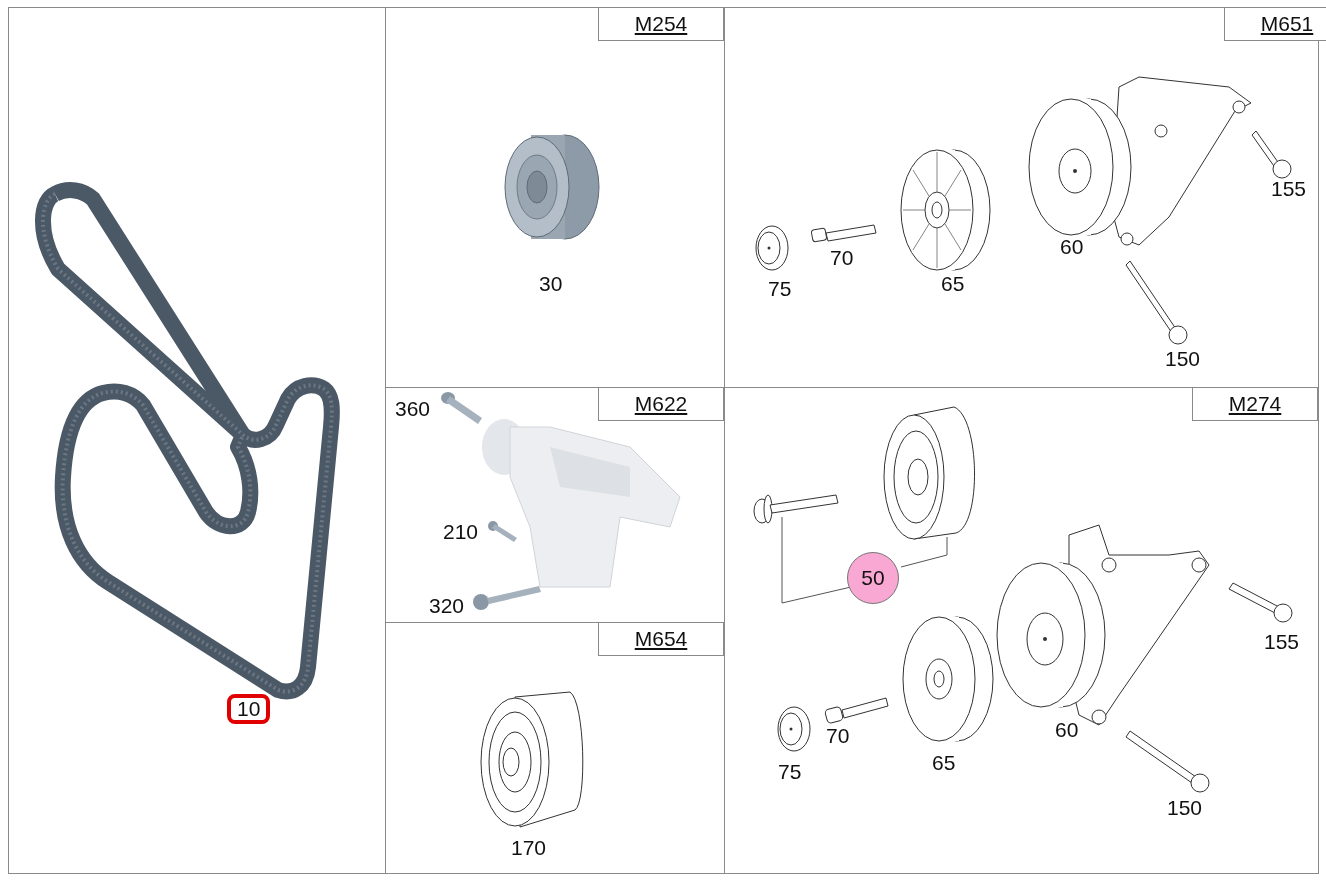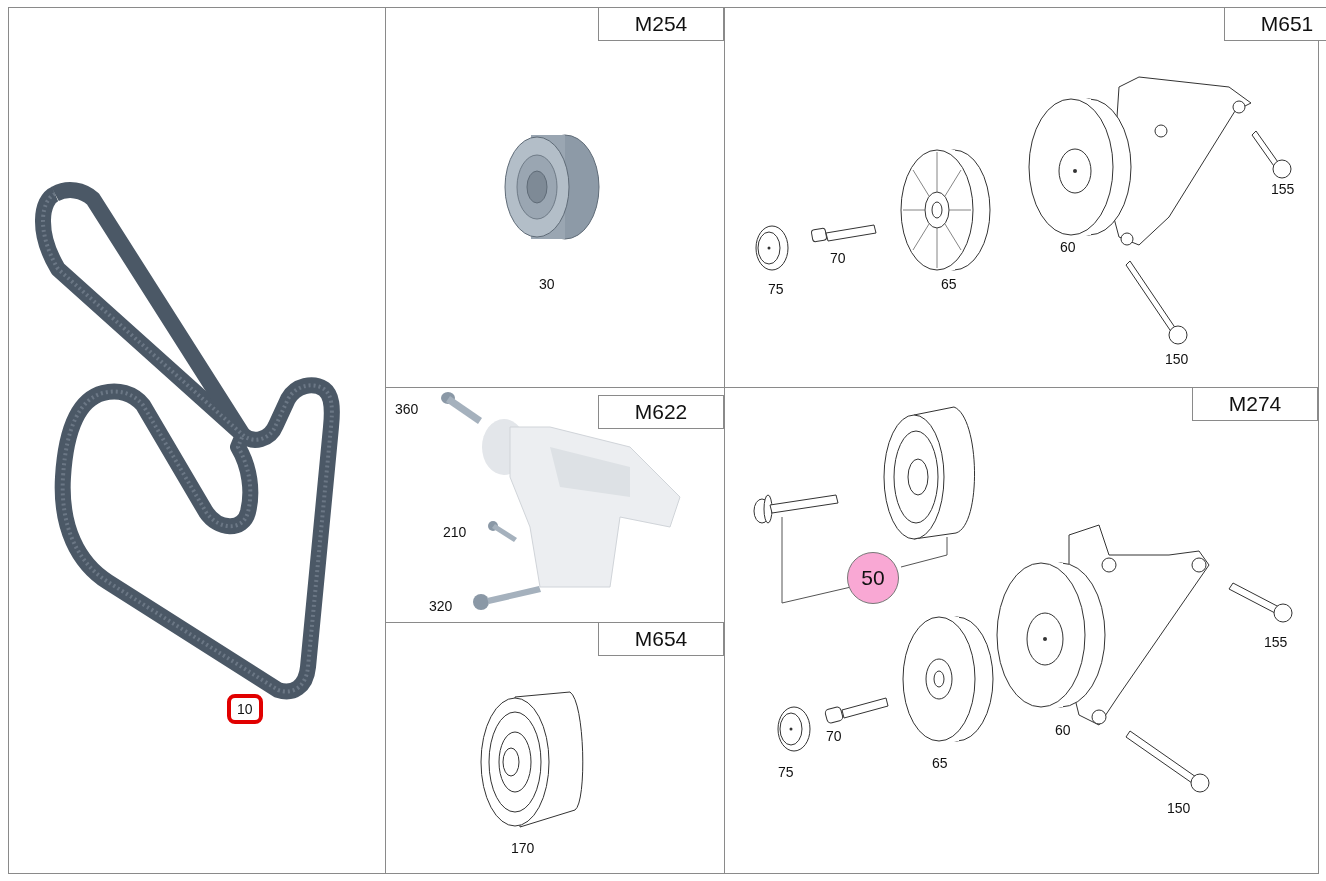--- a/index.html
+++ b/index.html
@@ -4,22 +4,22 @@
 <style>
   html, body { margin: 0; padding: 0; background: #ffffff; }
   body { width: 1326px; height: 881px; position: relative; overflow: hidden;
          font-family: "Liberation Sans", sans-serif; color: #111; }
   .frame { position: absolute; border: 1px solid #8a8a8a; box-sizing: border-box; }
   .panel { position: absolute; box-sizing: border-box; }
   .vline { position: absolute; width: 1px; background: #8a8a8a; }
   .hline { position: absolute; height: 1px; background: #8a8a8a; }
   .engine-box { position: absolute; width: 126px; height: 34px; box-sizing: border-box;
          border: 1px solid #8a8a8a; background: #fff; font-size: 21px;
-         display: flex; align-items: center; justify-content: center; }
-  .callout { position: absolute; font-size: 14px; line-height: 22px; white-space: nowrap; }
+         display: flex; align-items: center; justify-content: center; text-decoration: underline; }
+  .callout { position: absolute; font-size: 21px; line-height: 22px; white-space: nowrap; }
   .callout.hl { border: 4px solid #e10000; padding: 0 6px; line-height: 22px; }
   .circle-callout { position: absolute; width: 50px; height: 50px; border: 1px solid #777; border-radius: 50%;
          display: flex; align-items: center; justify-content: center; font-size: 21px; background: #f9a8d4; }
   svg { position: absolute; overflow: visible; }
 </style>
 </head>
 <body>
 
 <div class="frame" style="left:8px;top:7px;width:1311px;height:867px;"></div>
 <div class="vline" style="left:385px;top:7px;height:867px;"></div>
@@ -97,21 +97,21 @@
   </svg>
   <div class="callout" style="left:547px;top:171px;">155</div>
   <svg width="70" height="100" style="left:400px;top:250px;">
     <path d="M6,4 L52,72 L48,76 L2,8 Z" fill="#fff" stroke="#333"></path>
     <circle cx="54" cy="78" r="9" fill="#fff" stroke="#333"></circle>
   </svg>
   <div class="callout" style="left:441px;top:341px;">150</div>
 </div>
 
 <div class="panel" style="left:385px;top:387px;width:339px;height:235px;">
-  <div class="engine-box" style="left:213px;top:0;margin-top:8px;">M622</div>
+  <div class="engine-box" style="left:213px;top:0;">M622</div>
   <div class="callout" style="left:10px;top:11px;">360</div>
   <svg width="50" height="40" style="left:55px;top:3px;">
     <ellipse cx="8" cy="8" rx="7" ry="6" fill="#8a98a6"></ellipse>
     <path d="M10,6 L42,28 L38,34 L6,12 Z" fill="#a5b1bd"></path>
   </svg>
   <svg width="210" height="180" style="left:95px;top:20px;">
     <ellipse cx="24" cy="40" rx="22" ry="28" fill="#e3e6ea"></ellipse>
     <path d="M30,20 L70,20 L150,40 L200,90 L190,120 L140,110 L130,180 L60,180 L50,120 L30,70 Z" fill="#eceef1" stroke="#d0d4d9"></path>
     <path d="M70,40 L150,60 L150,90 L80,80 Z" fill="#dde1e5"></path>
   </svg>

